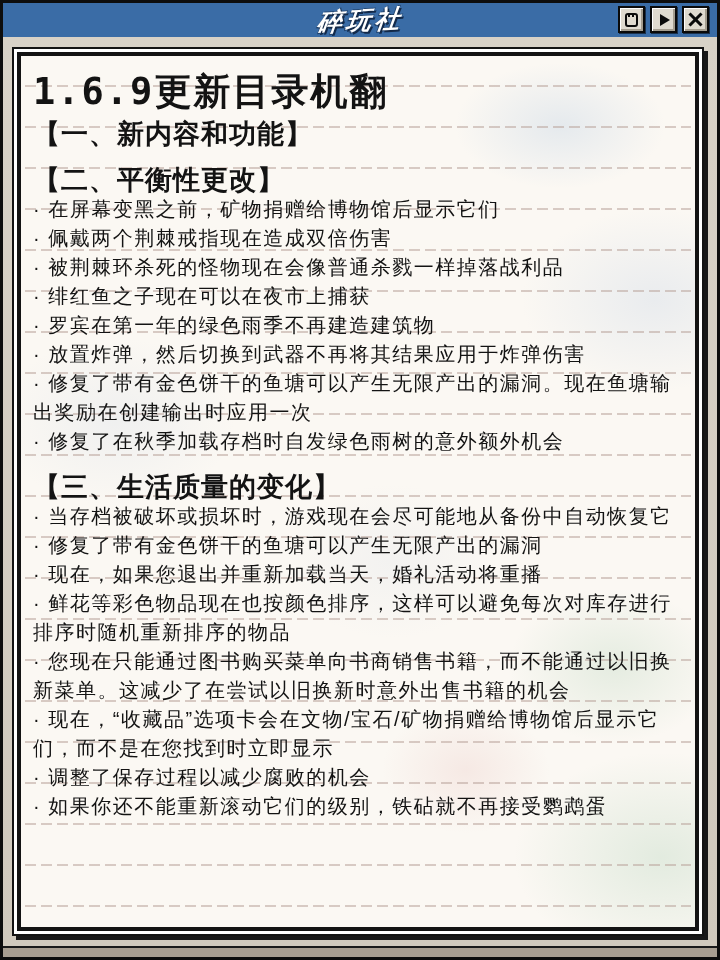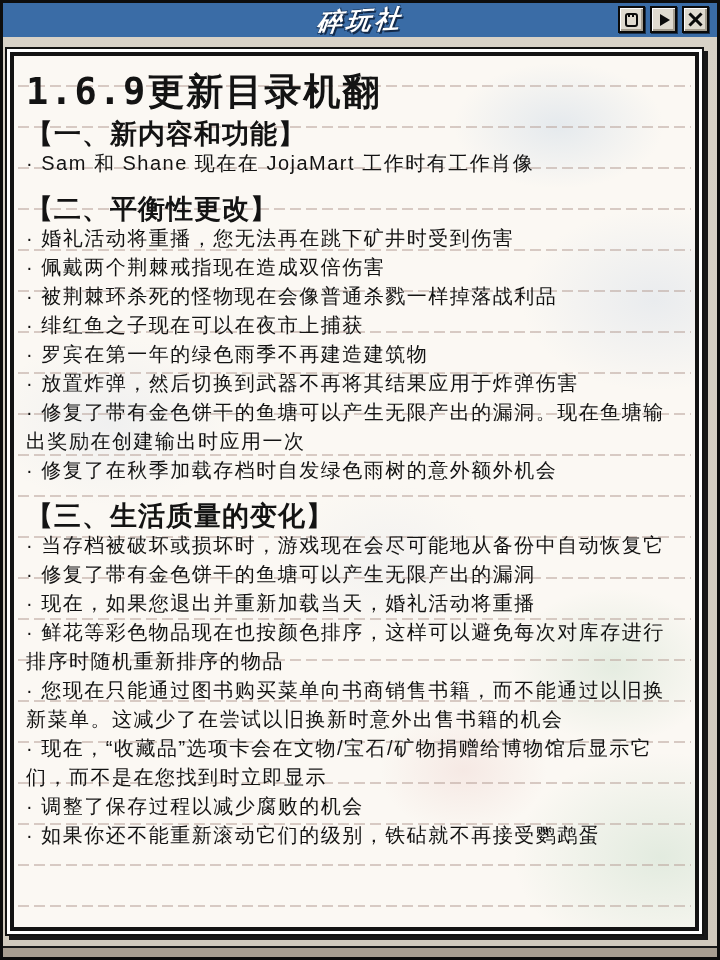--- a/index.html
+++ b/index.html
@@ -44,21 +44,21 @@
   .ic-play{width:0;height:0;border-left:10px solid #0a0a0a;border-top:6px solid transparent;border-bottom:6px solid transparent;margin-left:3px;display:block;}
   .ic-close{width:15px;height:15px;position:relative;display:block;}
   .ic-close::before,.ic-close::after{
     content:"";position:absolute;top:6px;left:-1px;width:17px;height:3px;background:#0a0a0a;
   }
   .ic-close::before{transform:rotate(45deg);}
   .ic-close::after{transform:rotate(-45deg);}
   
   .workspace{
     flex:1 1 auto;min-height:0;
-    padding:10px 13px 10px 2px;
+    padding:10px 13px 10px 9px;
     background:linear-gradient(#d8d2c7,#d0c9bd);
   }
   .paper-outer{
     height:100%;
     border:2px solid #131313;
     background:#ffffff;
     padding:3px;
     box-shadow:4px 4px 0 #181818;
   }
   .paper{
@@ -156,26 +156,25 @@
             <div class="rule" style="top: 767px;"></div>
             <div class="rule" style="top: 808px;"></div>
             <div class="rule" style="top: 849px;"></div>
           </div>
         <div class="content">
 
           <h1 class="doc-title">1.6.9更新目录机翻</h1>
 
           <section>
             <div class="sec-h">【一、新内容和功能】</div>
-            <div class="item">· Sam 和 Shane 现在在 JojaMart 工作时有工作肖像</div>
           </section>
 
           <section>
             <div class="sec-h">【二、平衡性更改】</div>
-            <div class="item">· 婚礼活动将重播，您无法再在跳下矿井时受到伤害</div>
+            <div class="item">· 在屏幕变黑之前，矿物捐赠给博物馆后显示它们</div>
             <div class="item">· 佩戴两个荆棘戒指现在造成双倍伤害</div>
             <div class="item">· 被荆棘环杀死的怪物现在会像普通杀戮一样掉落战利品</div>
             <div class="item">· 绯红鱼之子现在可以在夜市上捕获</div>
             <div class="item">· 罗宾在第一年的绿色雨季不再建造建筑物</div>
             <div class="item">· 放置炸弹，然后切换到武器不再将其结果应用于炸弹伤害</div>
             <div class="item">· 修复了带有金色饼干的鱼塘可以产生无限产出的漏洞。现在鱼塘输出奖励在创建输出时应用一次</div>
             <div class="item">· 修复了在秋季加载存档时自发绿色雨树的意外额外机会</div>
           </section>
 
           <section>

